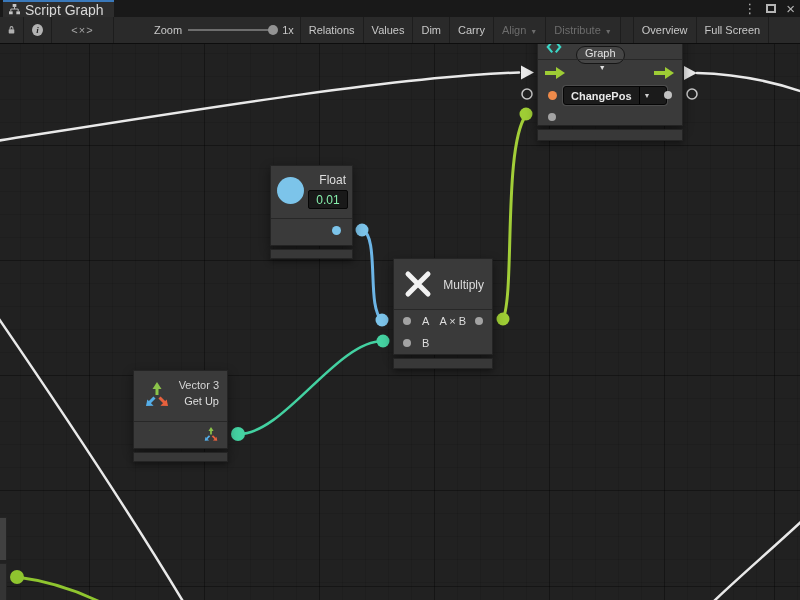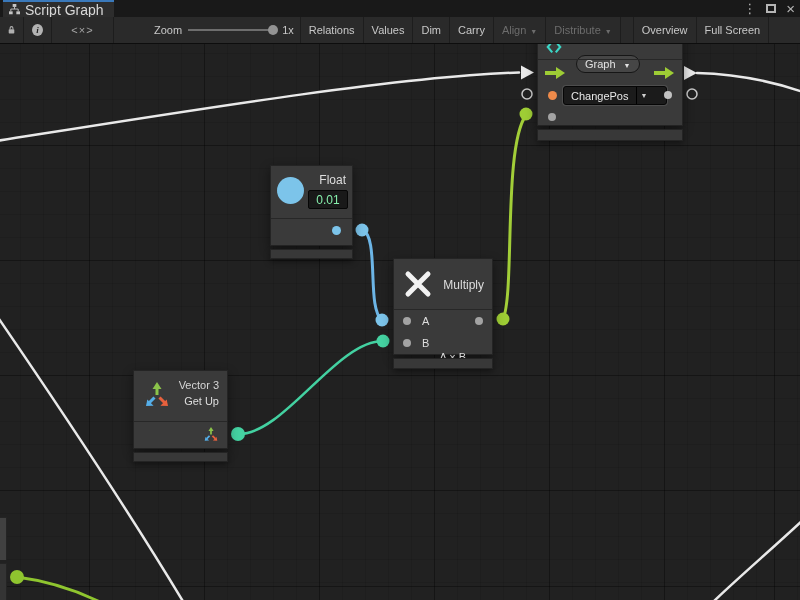--- a/index.html
+++ b/index.html
@@ -147,37 +147,37 @@
 
   <div class="edge-strip" style="left:0; top:517px; width:7px; height:43px; background:#414141; border-top:1px solid #242424; border-right:1px solid #242424;"></div>
   <div class="edge-strip" style="left:0; top:563px; width:7px; height:37px; background:#343434; border-top:1px solid #242424; border-right:1px solid #242424;"></div>
 
   <div class="node" style="left:537px; top:30px; width:146px; height:96px;">
 
     <svg width="16" height="14" viewBox="0 0 18 14" style="position:absolute; left:8px; top:9px;">
       <polyline points="7,1 2,7 7,13" fill="none" stroke="#3bd6c6" stroke-width="2.4"></polyline>
       <polyline points="11,1 16,7 11,13" fill="none" stroke="#3bd6c6" stroke-width="2.4"></polyline>
     </svg>
-    <div class="pill" style="left:38px; top:24px;">
+    <div class="pill" style="left:38px; top:15px;flex-direction:column;">
       <span>Graph</span>
       <span class="caret">▼</span>
     </div>
     <div class="hdr-divider" style="top:28px;"></div>
 
     <svg width="20" height="12" viewBox="0 0 20 12" style="position:absolute; left:7px; top:36px;">
       <rect x="0" y="4" width="11" height="4" fill="#9ecd35"></rect>
         <polygon points="11,0 20,6 11,12" fill="#9ecd35"></polygon>
     </svg>
     <svg width="20" height="12" viewBox="0 0 20 12" style="position:absolute; right:8px; top:36px;">
       <rect x="0" y="4" width="11" height="4" fill="#9ecd35"></rect>
         <polygon points="11,0 20,6 11,12" fill="#9ecd35"></polygon>
     </svg>
 
     <div class="port-dot" style="left:10px; top:60px; width:9px; height:9px; background:#ee8a4a;"></div>
-    <div class="dropdown" style="left:25px; top:55px; width:104px;">
+    <div class="dropdown" style="left:25px; top:55px; width:104px;font-weight:bold;">
       <span class="dd-text">ChangePos</span>
       <span class="dd-caret">▼</span>
     </div>
     <div class="port-dot gray-dot" style="right:10px; top:60px; background:#c2c2c2;"></div>
 
     <div class="port-dot gray-dot" style="left:10px; top:82px;"></div>
   </div>
   <div class="node-footer" style="left:537px; top:129px; width:146px; height:12px;"></div>
 
   <div class="node" style="left:270px; top:165px; width:83px; height:81px;">
@@ -193,21 +193,21 @@
 
   <div class="node" style="left:393px; top:258px; width:100px; height:97px;">
     <svg width="28" height="28" viewBox="0 0 28 28" style="position:absolute; left:10px; top:11px;">
       <path d="M4 4 L24 24 M24 4 L4 24" stroke="#f2f2f2" stroke-width="5" stroke-linecap="round" fill="none"></path>
     </svg>
     <div class="lbl" style="right:8px; top:19px; font-size:12px;">Multiply</div>
     <div class="hdr-divider" style="top:50px;"></div>
 
     <div class="port-dot gray-dot" style="left:9px; top:58px;"></div>
     <div class="lbl" style="left:28px; top:56px;">A</div>
-    <div class="lbl" style="right:26px; top:56px;margin-top:36px;">A × B</div>
+    <div class="lbl" style="right:26px; top:56px;">A × B</div>
     <div class="port-dot gray-dot" style="right:9px; top:58px;"></div>
 
     <div class="port-dot gray-dot" style="left:9px; top:80px;"></div>
     <div class="lbl" style="left:28px; top:78px;">B</div>
   </div>
   <div class="node-footer" style="left:393px; top:358px; width:100px; height:11px;"></div>
 
   <div class="node" style="left:133px; top:370px; width:95px; height:79px;">
     <svg width="28" height="28" viewBox="0 0 28 28" style="position:absolute; left:9px; top:11px;">
       <path d="M14 13 L14 5" stroke="#8bc34a" stroke-width="3" fill="none"></path>

